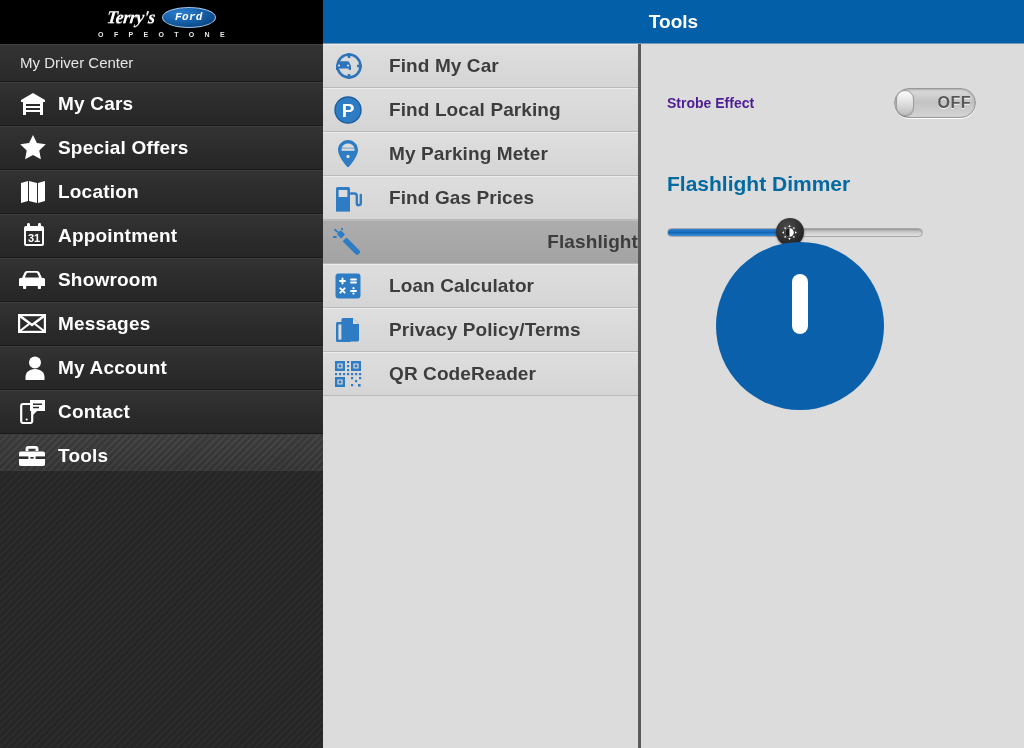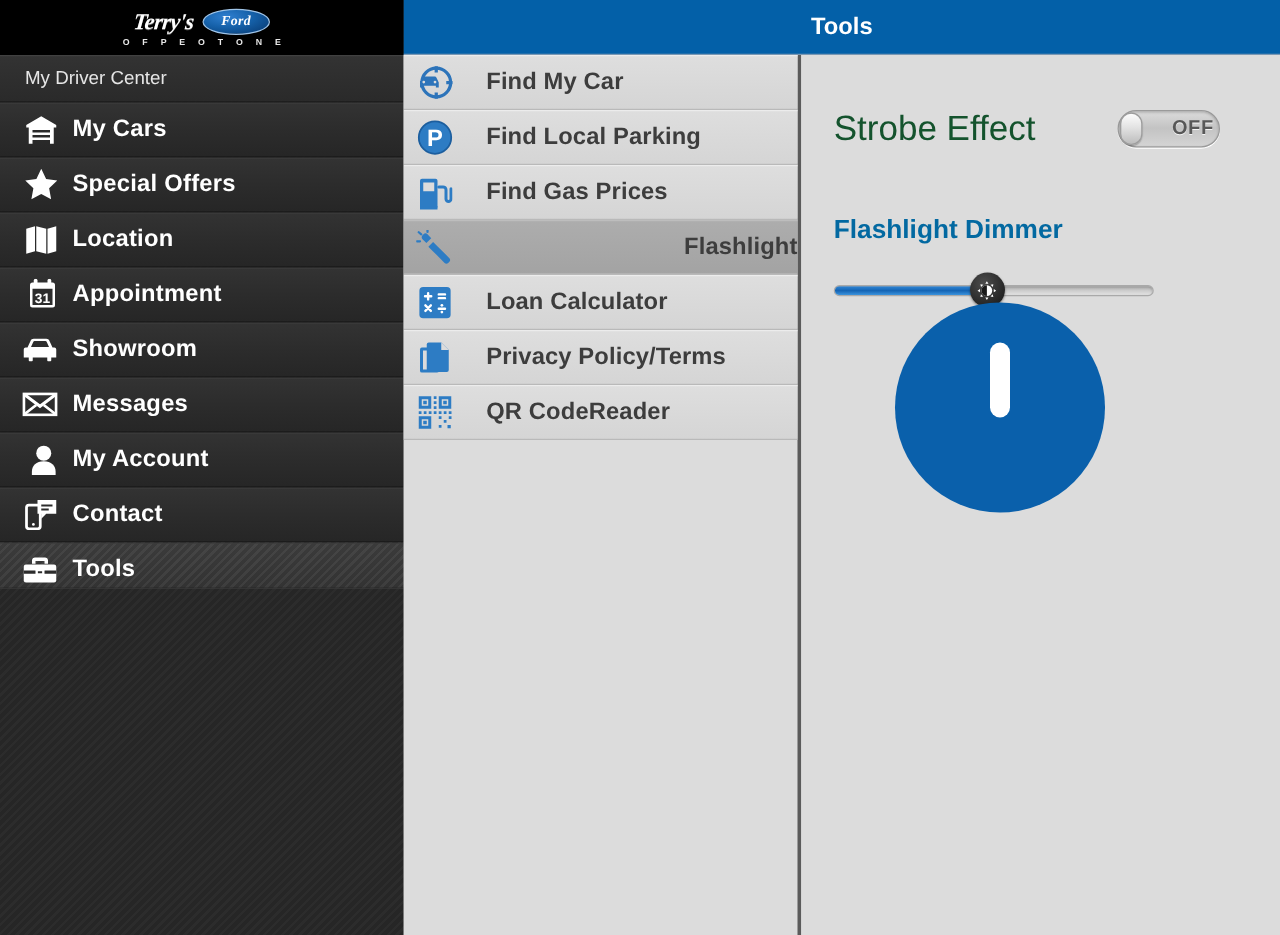--- a/index.html
+++ b/index.html
@@ -35,21 +35,21 @@
     text-shadow: 0 1px 0 #666;
     transform: skewX(-6deg);
   }
   .ford-oval {
     width: 54px; height: 21px; border-radius: 50%;
     background: radial-gradient(ellipse at 35% 28%, #2f7fd0 0%, #1560a8 45%, #06356b 100%);
     border: 1.2px solid #9fc4e8;
     display: flex; align-items: center; justify-content: center;
   }
   .ford-text {
-    color: #fff; font-family: Liberation Serif, serif;
+    color: #fff; font-family: Liberation Mono, monospace;
     font-style: italic; font-weight: bold; font-size: 11px;
     letter-spacing: 0.3px;
   }
   .logo-sub {
     color: #e8e8e8; font-size: 7px; letter-spacing: 4.2px;
     margin-top: 3px; font-weight: bold; padding-left: 4px;
   }
 
   .driver-center {
     height: 38px; display: flex; align-items: center;
@@ -143,21 +143,21 @@
 
   
   .detail-panel {
     flex: 1; background: #dcdcdc; position: relative;
     padding: 28px 30px 0 26px;
   }
   .row-strobe {
     display: flex; align-items: center; justify-content: space-between;
     height: 34px; margin-top: 14px; padding-right: 18px;
   }
-  .label-strobe { font-size: 28px; font-weight: normal; color: #14532d; }
+  .label-strobe { font-size: 14px; font-weight: bold; color: #4c1d95; }
   .toggle {
     width: 82px; height: 30px; border-radius: 15px;
     background: linear-gradient(to bottom, #dcdcdc 0%, #c3c3c3 48%, #d4d4d4 100%);
     border: 1px solid #9a9a9a;
     display: flex; align-items: center; position: relative;
     box-shadow: inset 0 1px 2px rgba(0,0,0,0.22), 0 1px 0 #fff;
     cursor: pointer;
   }
   .toggle-knob {
     width: 30px; height: 26px; border-radius: 14px;
@@ -361,20 +361,31 @@
           <span class="list-icon">
             <svg width="28" height="28" viewBox="0 0 28 28">
               <circle cx="14" cy="14" r="13" fill="#2d7cc4"></circle>
               <circle cx="14" cy="14" r="13" fill="none" stroke="#1c5e9e" stroke-width="1.4"></circle>
               <text x="14" y="21" font-family="Liberation Sans, sans-serif" font-size="19" font-weight="bold" fill="#ffffff" text-anchor="middle">P</text>
             </svg>
           </span>
           <span class="list-label">Find Local Parking</span>
         </div>
 
+        <div class="list-item">
+          <span class="list-icon">
+            <svg width="26" height="30" viewBox="0 0 26 30">
+              <path fill="#2d7cc4" d="M13 1C7.5 1 3 5.4 3 10.9c0 5.8 7 14.3 9.2 16.9.4.5 1.2.5 1.6 0C16 25.2 23 16.7 23 10.9 23 5.4 18.5 1 13 1z"></path>
+              <rect x="6.5" y="9.4" width="13" height="2.4" fill="#dcdcdc"></rect>
+              <path fill="#dcdcdc" d="M13 4.5c-3 0-5.6 1.9-6.3 4.2h12.6C18.6 6.4 16 4.5 13 4.5z"></path>
+              <circle cx="13" cy="17.5" r="1.7" fill="#dcdcdc"></circle>
+            </svg>
+          </span>
+          <span class="list-label">My Parking Meter</span>
+        </div>
 
         <div class="list-item">
           <span class="list-icon">
             <svg width="28" height="28" viewBox="0 0 28 28">
               <rect x="2" y="3" width="14" height="24" rx="1.6" fill="#2d7cc4"></rect>
               <rect x="4.6" y="6" width="8.8" height="7" fill="#dcdcdc"></rect>
               <path d="M17 9.5h3.4c1.3 0 2.4 1 2.4 2.3v7.4c0 1.2 1 2 2 2s2-.9 2-2.1V11" fill="none" stroke="#2d7cc4" stroke-width="2.4" stroke-linecap="round"></path>
               <rect x="2" y="25" width="14" height="2.6" fill="#2d7cc4"></rect>
             </svg>
           </span>

